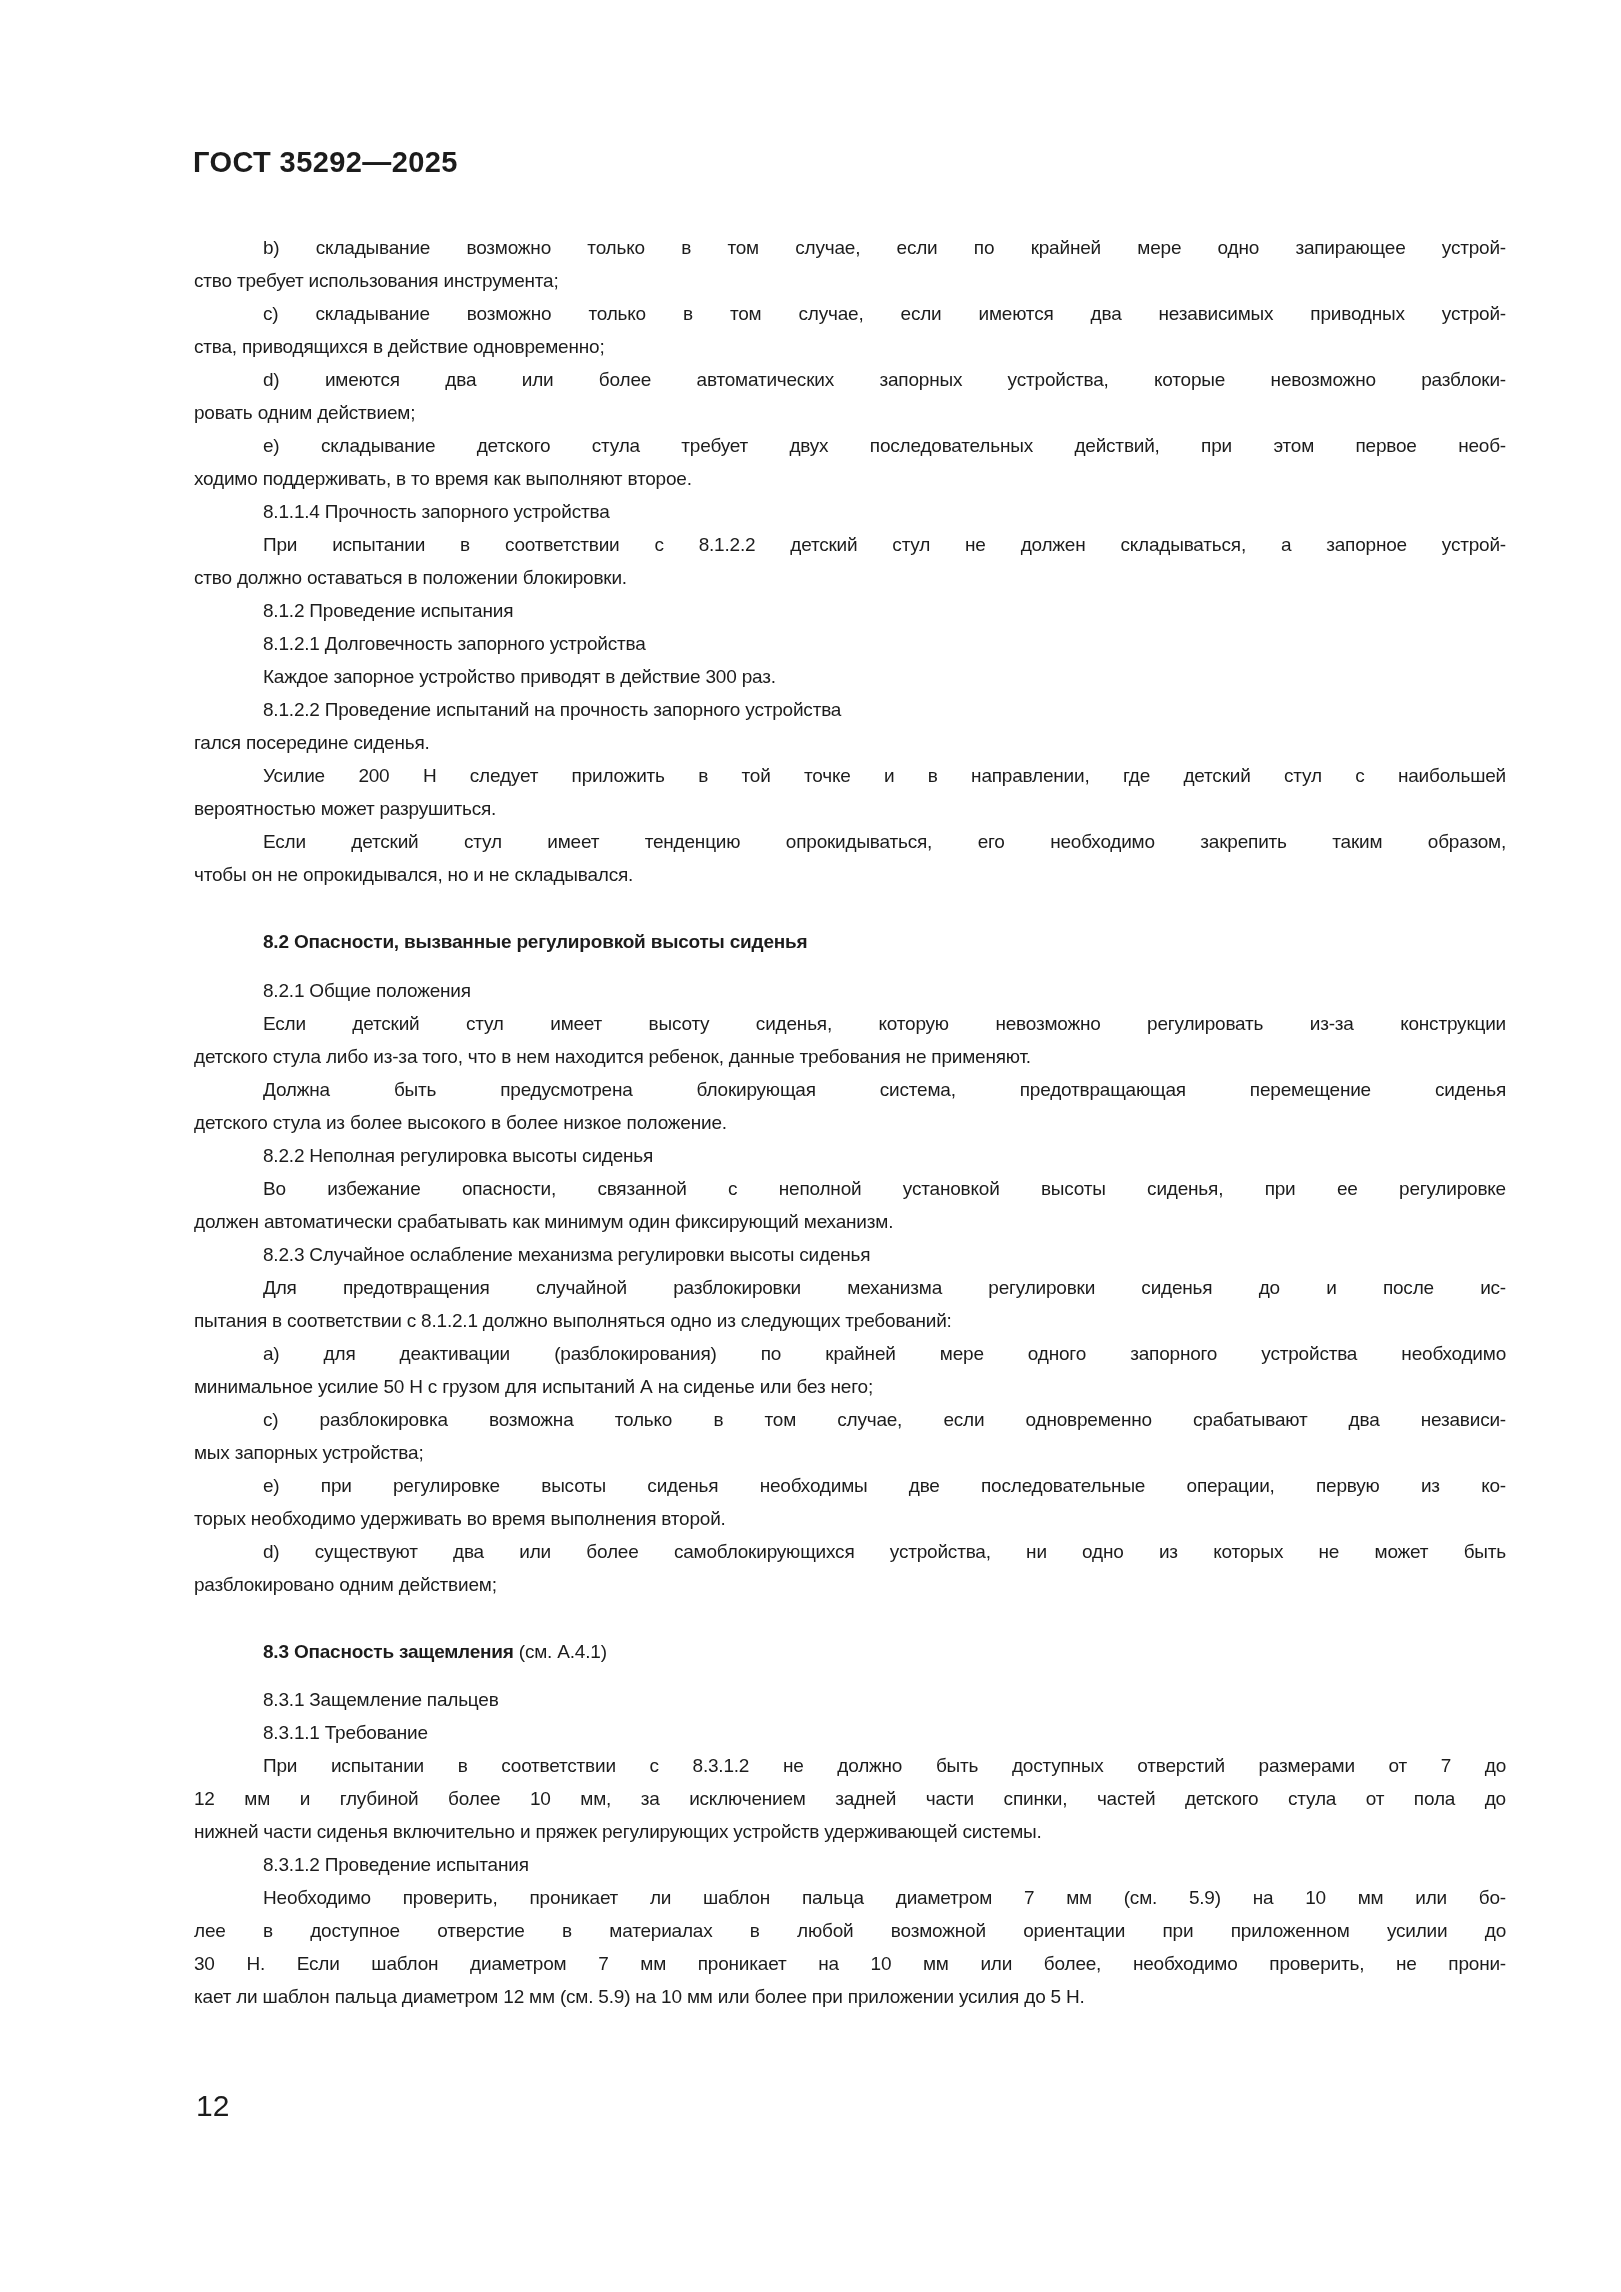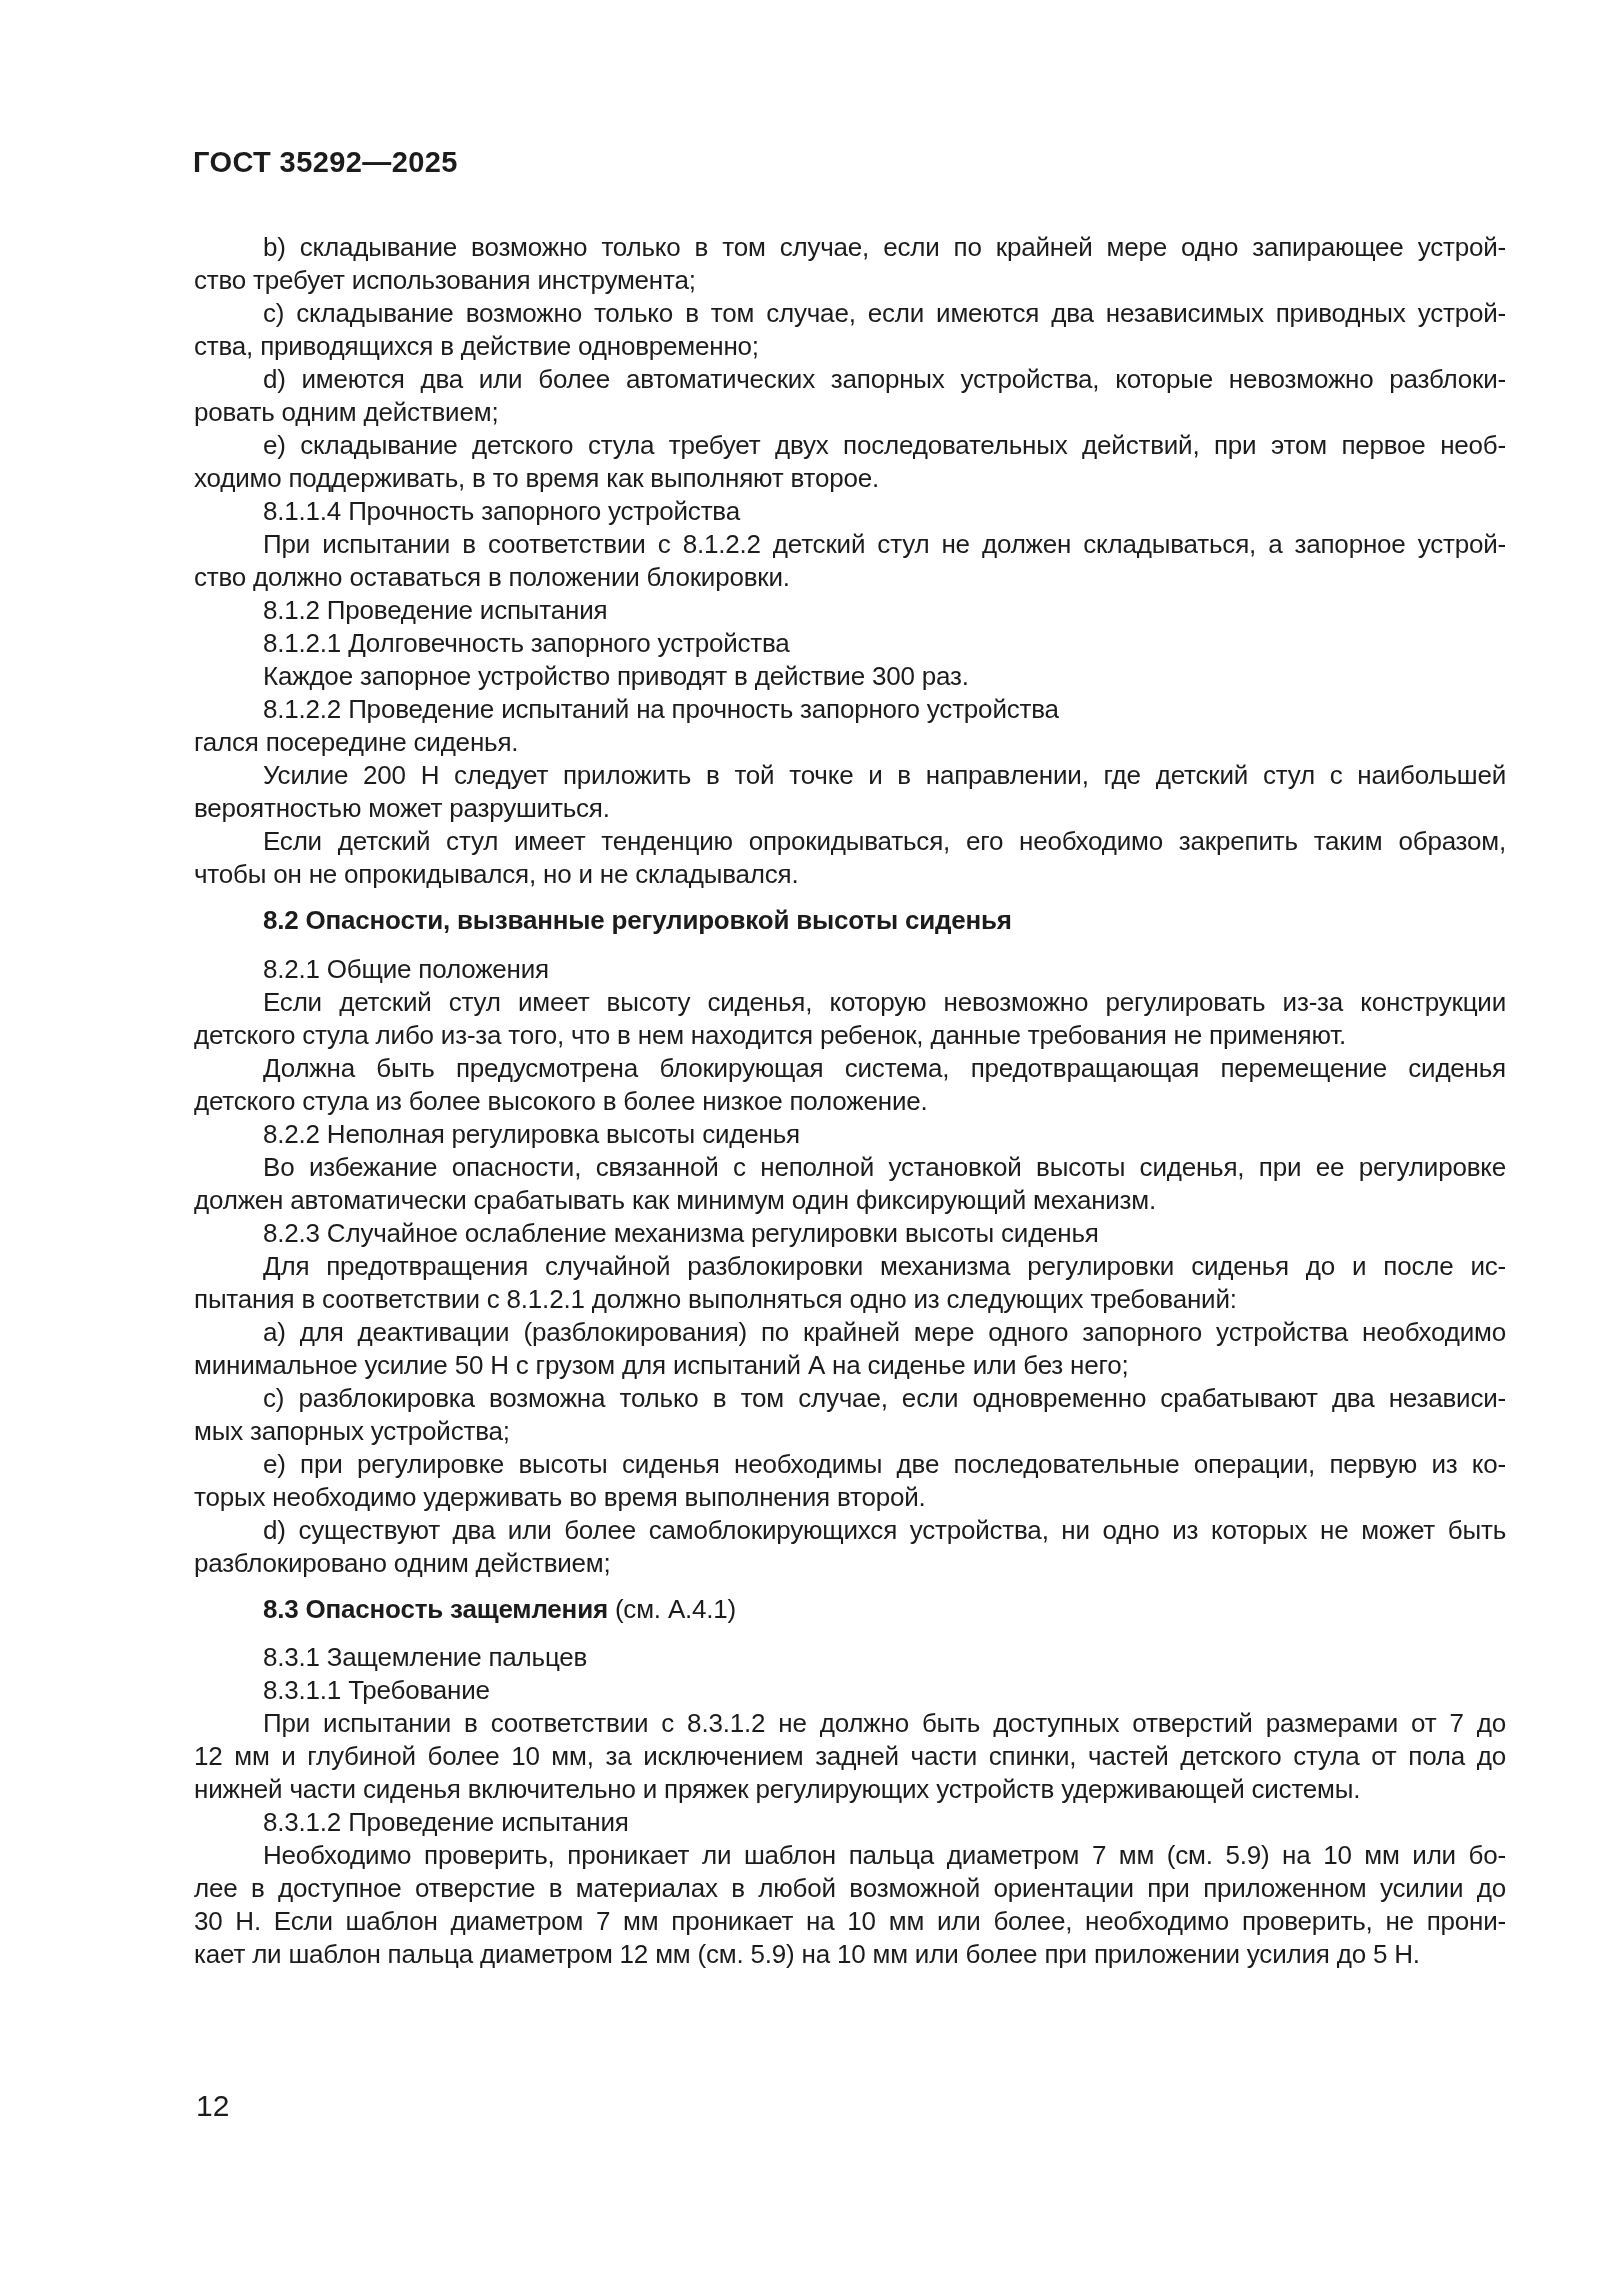--- a/index.html
+++ b/index.html
@@ -19,29 +19,29 @@
     font-size: 29px;
     font-weight: bold;
     letter-spacing: 0.4px;
     white-space: nowrap;
   }
   .doc-body {
     position: absolute;
     left: 194px;
     top: 231px;
     width: 1312px;
-    font-size: 26px;
+    font-size: 19px;
     line-height: 33px;
     letter-spacing: -0.2px;
   }
   .line { text-align: justify; text-align-last: justify; }
   .line.first { text-indent: 69px; }
   .line.last { text-align: left; text-align-last: left; }
   .block.h { font-weight: normal; }
-  .block.section { font-weight: bold; margin-top: 13px; margin-bottom: 15.7px; }
+  .block.section { font-weight: bold; margin-top: 34px; margin-bottom: 15.7px; }
   .block.section .suffix { font-weight: normal; }
   .page-number {
     position: absolute;
     left: 196px;
     top: 2089px;
     font-size: 30px;
   }
 </style>
 </head>
 <body>

